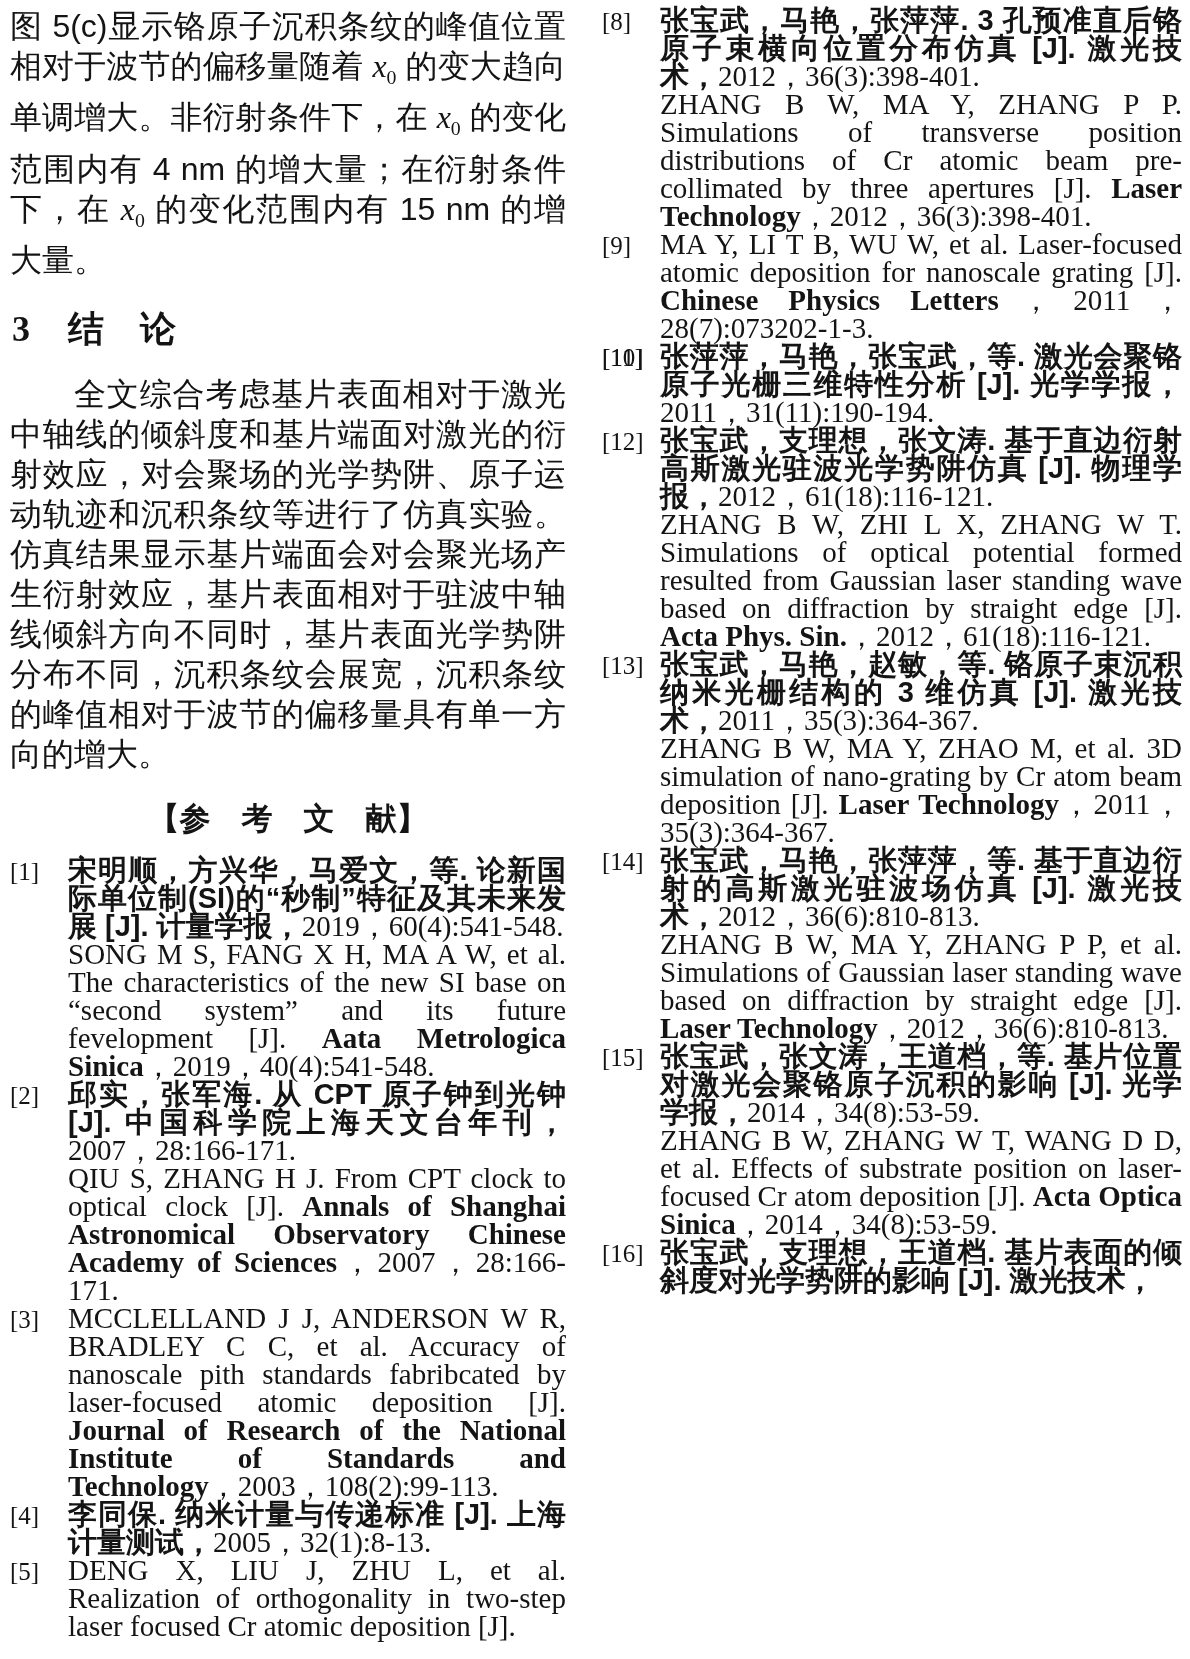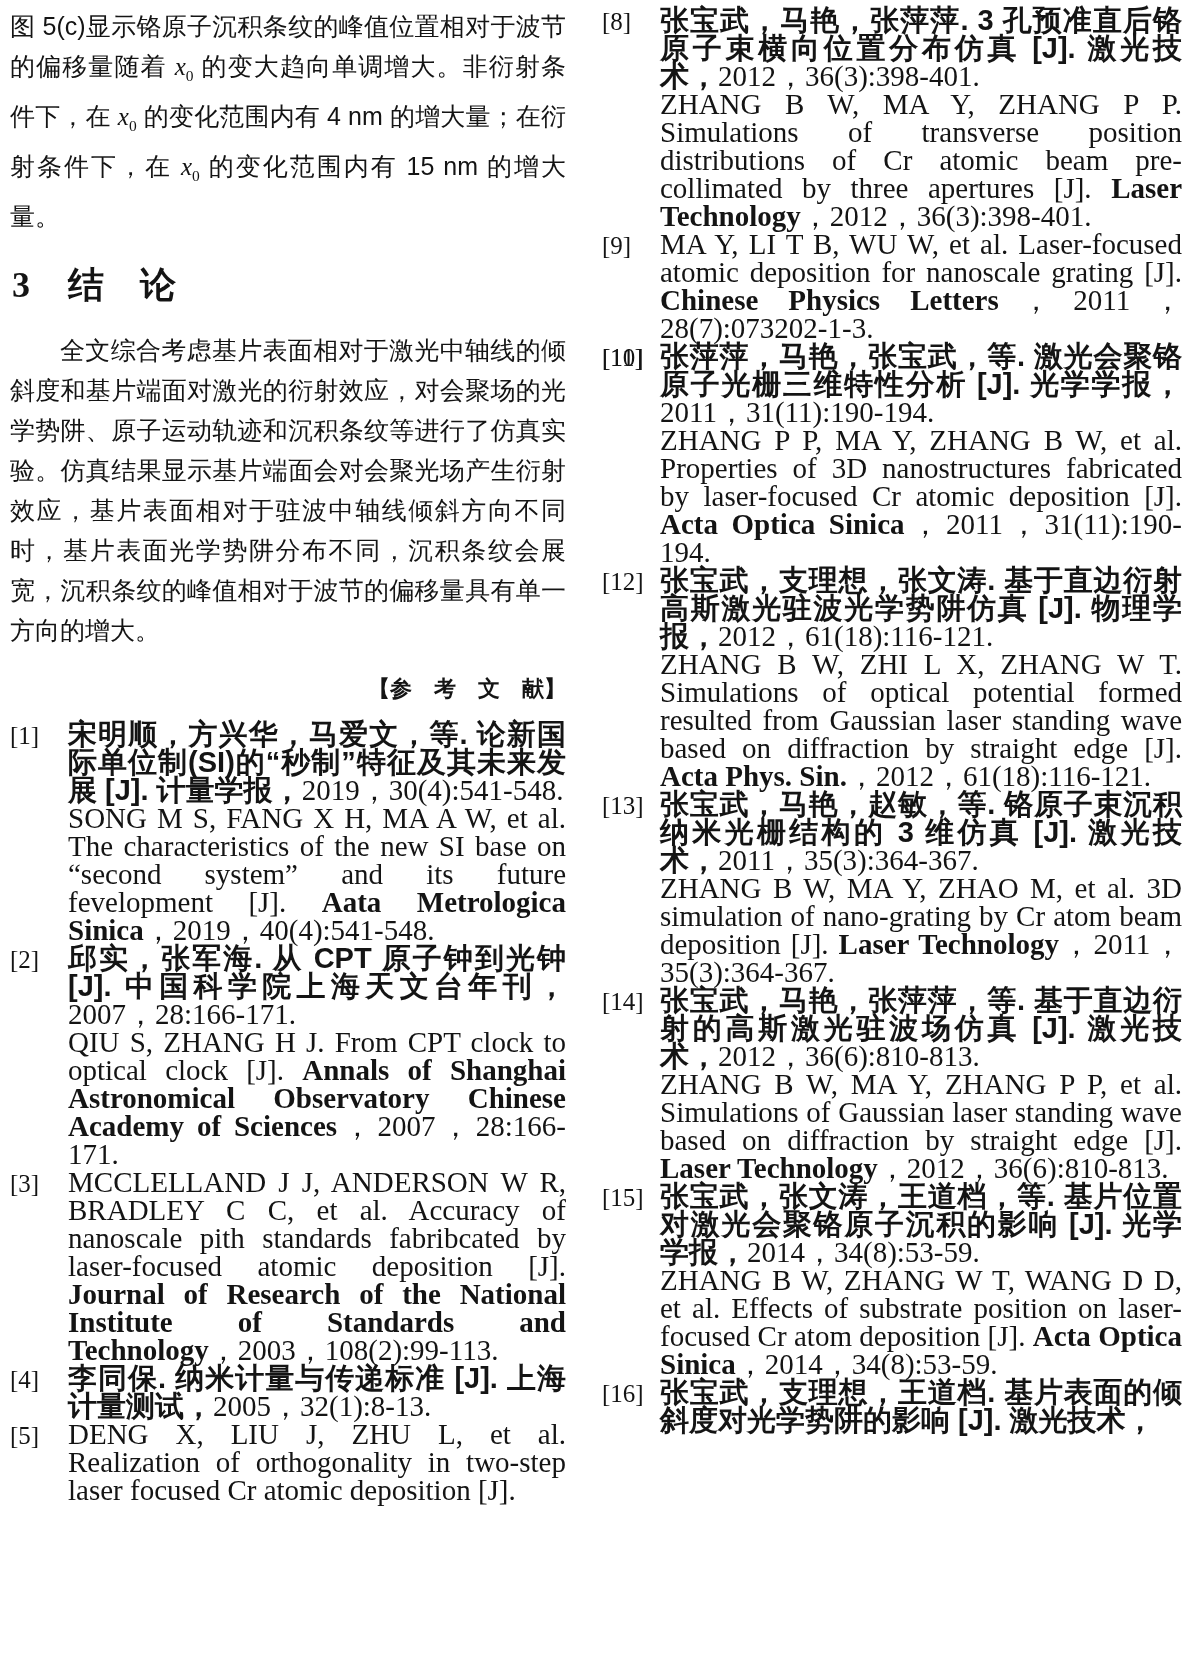--- a/index.html
+++ b/index.html
@@ -16,21 +16,21 @@
     display: flex;
     gap: 36px;
     padding: 6px 8px 0 10px;
   }
   .col-left  { flex: 0 0 556px; width: 556px; }
   .col-right { flex: 0 0 580px; width: 580px; }
 
   
   .para {
     font-family: "Liberation Sans", sans-serif;
-    font-size: 25px;
+    font-size: 32px;
     line-height: 40px;
     text-align: justify;
     margin: 0;
   }
   .indent2 { text-indent: 2em; }
   .var { font-family: "Liberation Serif", serif; font-style: italic; }
   .var sub { font-style: normal; font-size: 0.62em; }
 
   
   .section-heading {
@@ -39,23 +39,23 @@
     gap: 38px;
     font-size: 36px;
     font-weight: bold;
     margin: 25px 0 20px 2px;
     font-family: "Liberation Sans", sans-serif;
   }
   .section-number { font-family: "Liberation Serif", serif; }
 
   
   .ref-heading {
-    font-size: 22px;
+    font-size: 31px;
     font-weight: bold;
-    text-align: right;
+    text-align: center;
     margin: 24px 0 16px 0;
     font-family: "Liberation Sans", sans-serif;
   }
 
   
   .ref {
     position: relative;
     padding-left: 58px;
     margin: 0;
   }
@@ -91,21 +91,21 @@
       <span class="section-number">3</span>
       <span>结　论</span>
     </div>
 
     <p class="para indent2">全文综合考虑基片表面相对于激光中轴线的倾斜度和基片端面对激光的衍射效应，对会聚场的光学势阱、原子运动轨迹和沉积条纹等进行了仿真实验。仿真结果显示基片端面会对会聚光场产生衍射效应，基片表面相对于驻波中轴线倾斜方向不同时，基片表面光学势阱分布不同，沉积条纹会展宽，沉积条纹的峰值相对于波节的偏移量具有单一方向的增大。</p>
 
     <div class="ref-heading">【参　考　文　献】</div>
 
     <div class="ref">
       <span class="refnum">[1]</span>
-      <p class="refpara"><span class="zh">宋明顺，方兴华，马爱文，等. 论新国际单位制(SI)的“秒制”特征及其未来发展 [J]. 计量学报，</span><span class="tail">2019，30(4):541-548.</span></p>
+      <p class="refpara"><span class="zh">宋明顺，方兴华，马爱文，等. 论新国际单位制(SI)的“秒制”特征及其未来发展 [J]. 计量学报，</span><span class="tail">2019，60(4):541-548.</span></p>
       <p class="refpara"><span class="en">SONG M S, FANG X H, MA A W, et al. The characteristics of the new SI base on “second system” and its future fevelopment [J]. </span><span class="enb">Aata Metrologica Sinica</span><span class="tail">，2019，40(4):541-548.</span></p>
     </div>
 
     <div class="ref">
       <span class="refnum">[2]</span>
       <p class="refpara"><span class="zh">邱实，张军海. 从 CPT 原子钟到光钟 [J]. 中国科学院上海天文台年刊，</span><span class="tail">2007，28:166-171.</span></p>
       <p class="refpara"><span class="en">QIU S, ZHANG H J. From CPT clock to optical clock [J]. </span><span class="enb">Annals of Shanghai Astronomical Observatory Chinese Academy of Sciences</span><span class="tail">，2007，28:166-171.</span></p>
     </div>
 
     <div class="ref">
@@ -138,21 +138,20 @@
       <p class="refpara"><span class="en">MA Y, LI T B, WU W, et al. Laser-focused atomic deposition for nanoscale grating [J]. </span><span class="enb">Chinese Physics Letters</span><span class="tail">，2011，28(7):073202-1-3.</span></p>
     </div>
 
     <div class="ref">
       <span class="refnum">[10]</span>
     </div>
 
     <div class="ref">
       <span class="refnum">[11]</span>
       <p class="refpara"><span class="zh">张萍萍，马艳，张宝武，等. 激光会聚铬原子光栅三维特性分析 [J]. 光学学报，</span><span class="tail">2011，31(11):190-194.</span></p>
-      <p class="refpara"><span class="en">ZHANG P P, MA Y, ZHANG B W, et al. Properties of 3D nanostructures fabricated by laser-focused Cr atomic deposition [J]. </span><span class="enb">Acta Optica Sinica</span><span class="tail">，2011，31(11):190-194.</span></p>
     </div>
 
     <div class="ref">
       <span class="refnum">[12]</span>
       <p class="refpara"><span class="zh">张宝武，支理想，张文涛. 基于直边衍射高斯激光驻波光学势阱仿真 [J]. 物理学报，</span><span class="tail">2012，61(18):116-121.</span></p>
       <p class="refpara"><span class="en">ZHANG B W, ZHI L X, ZHANG W T. Simulations of optical potential formed resulted from Gaussian laser standing wave based on diffraction by straight edge [J]. </span><span class="enb">Acta Phys. Sin.</span><span class="tail">，2012，61(18):116-121.</span></p>
     </div>
 
     <div class="ref">
       <span class="refnum">[13]</span>

